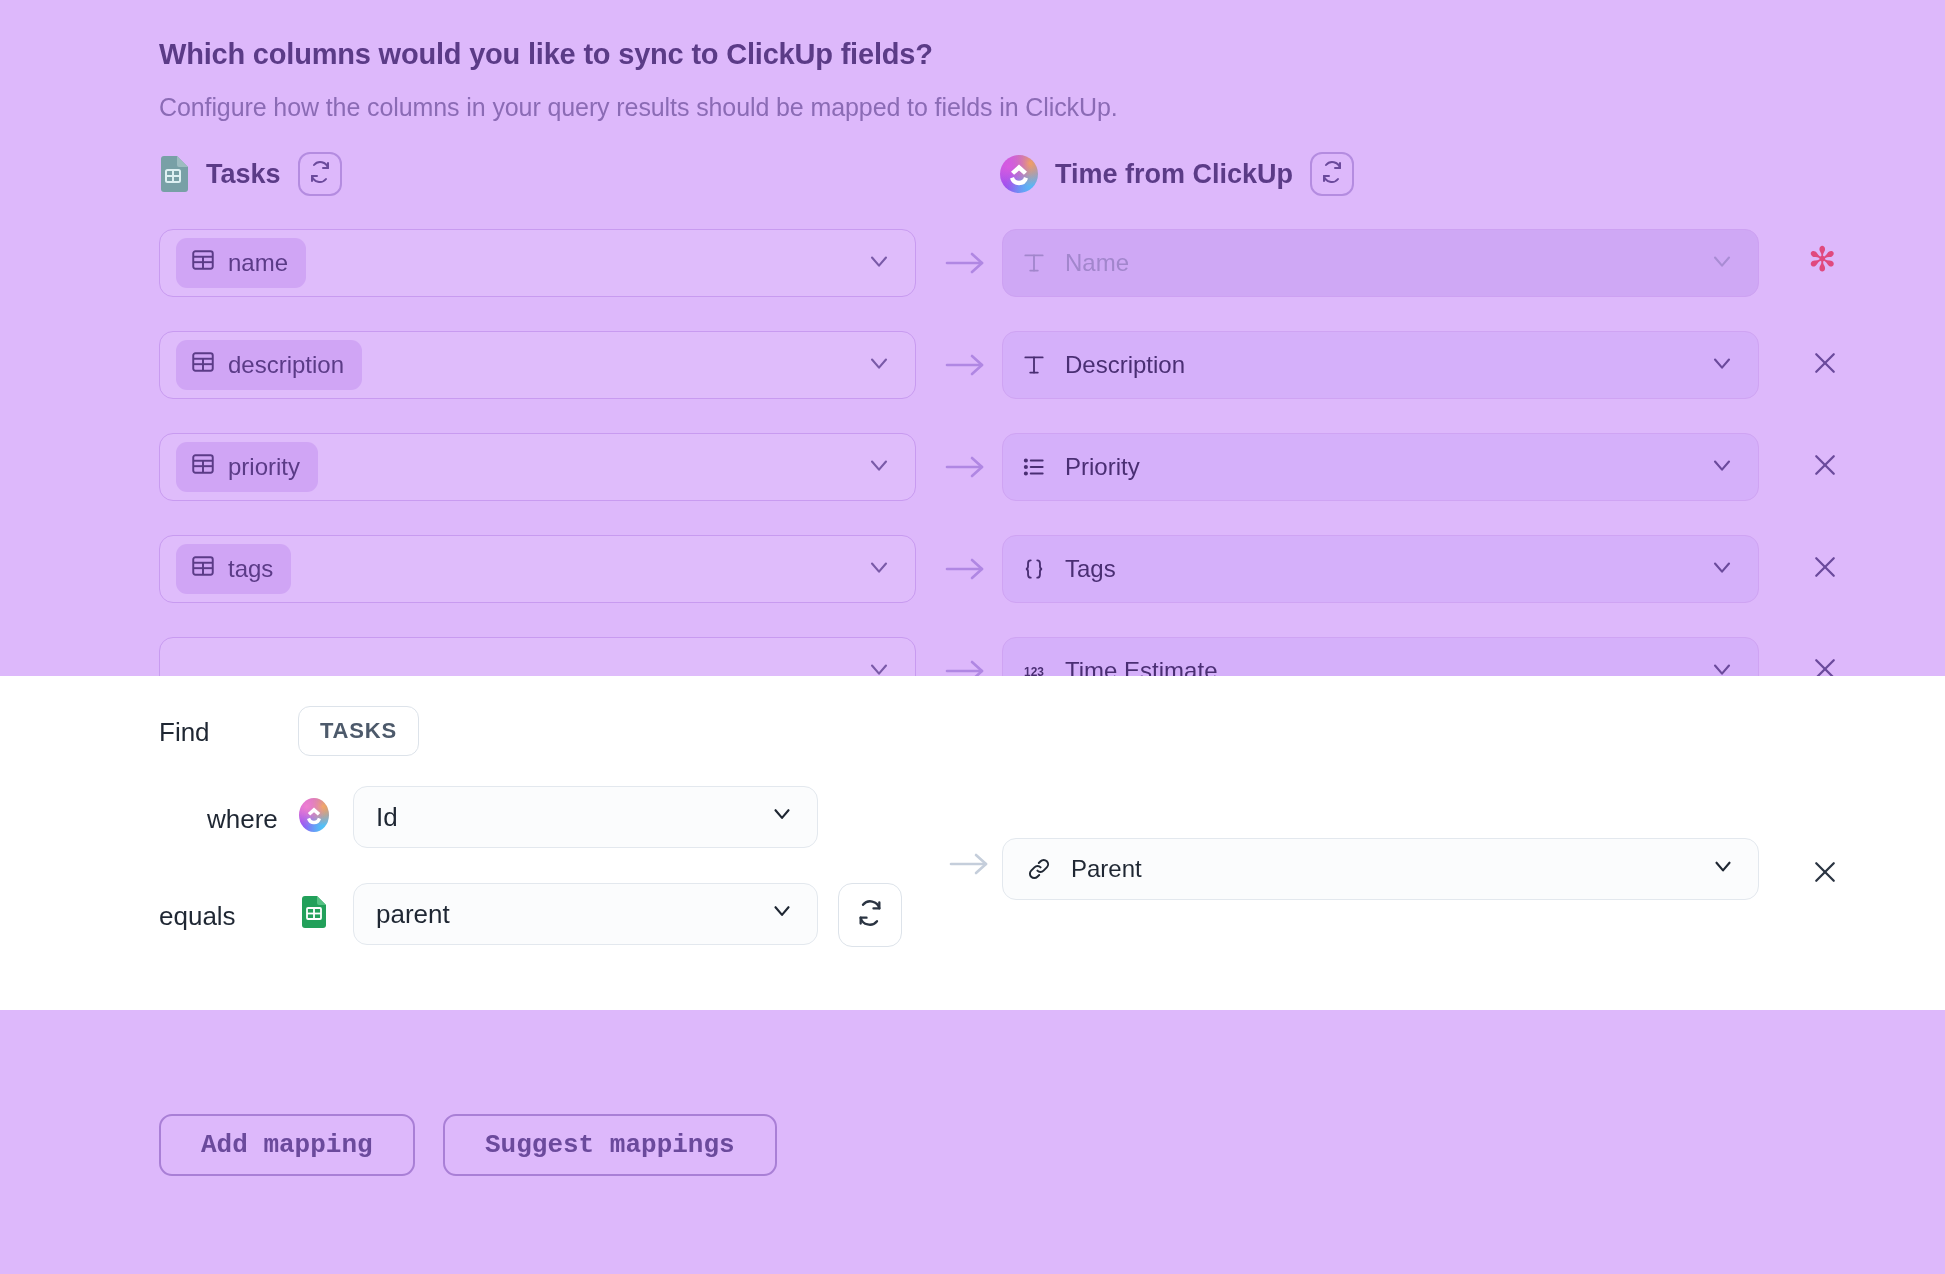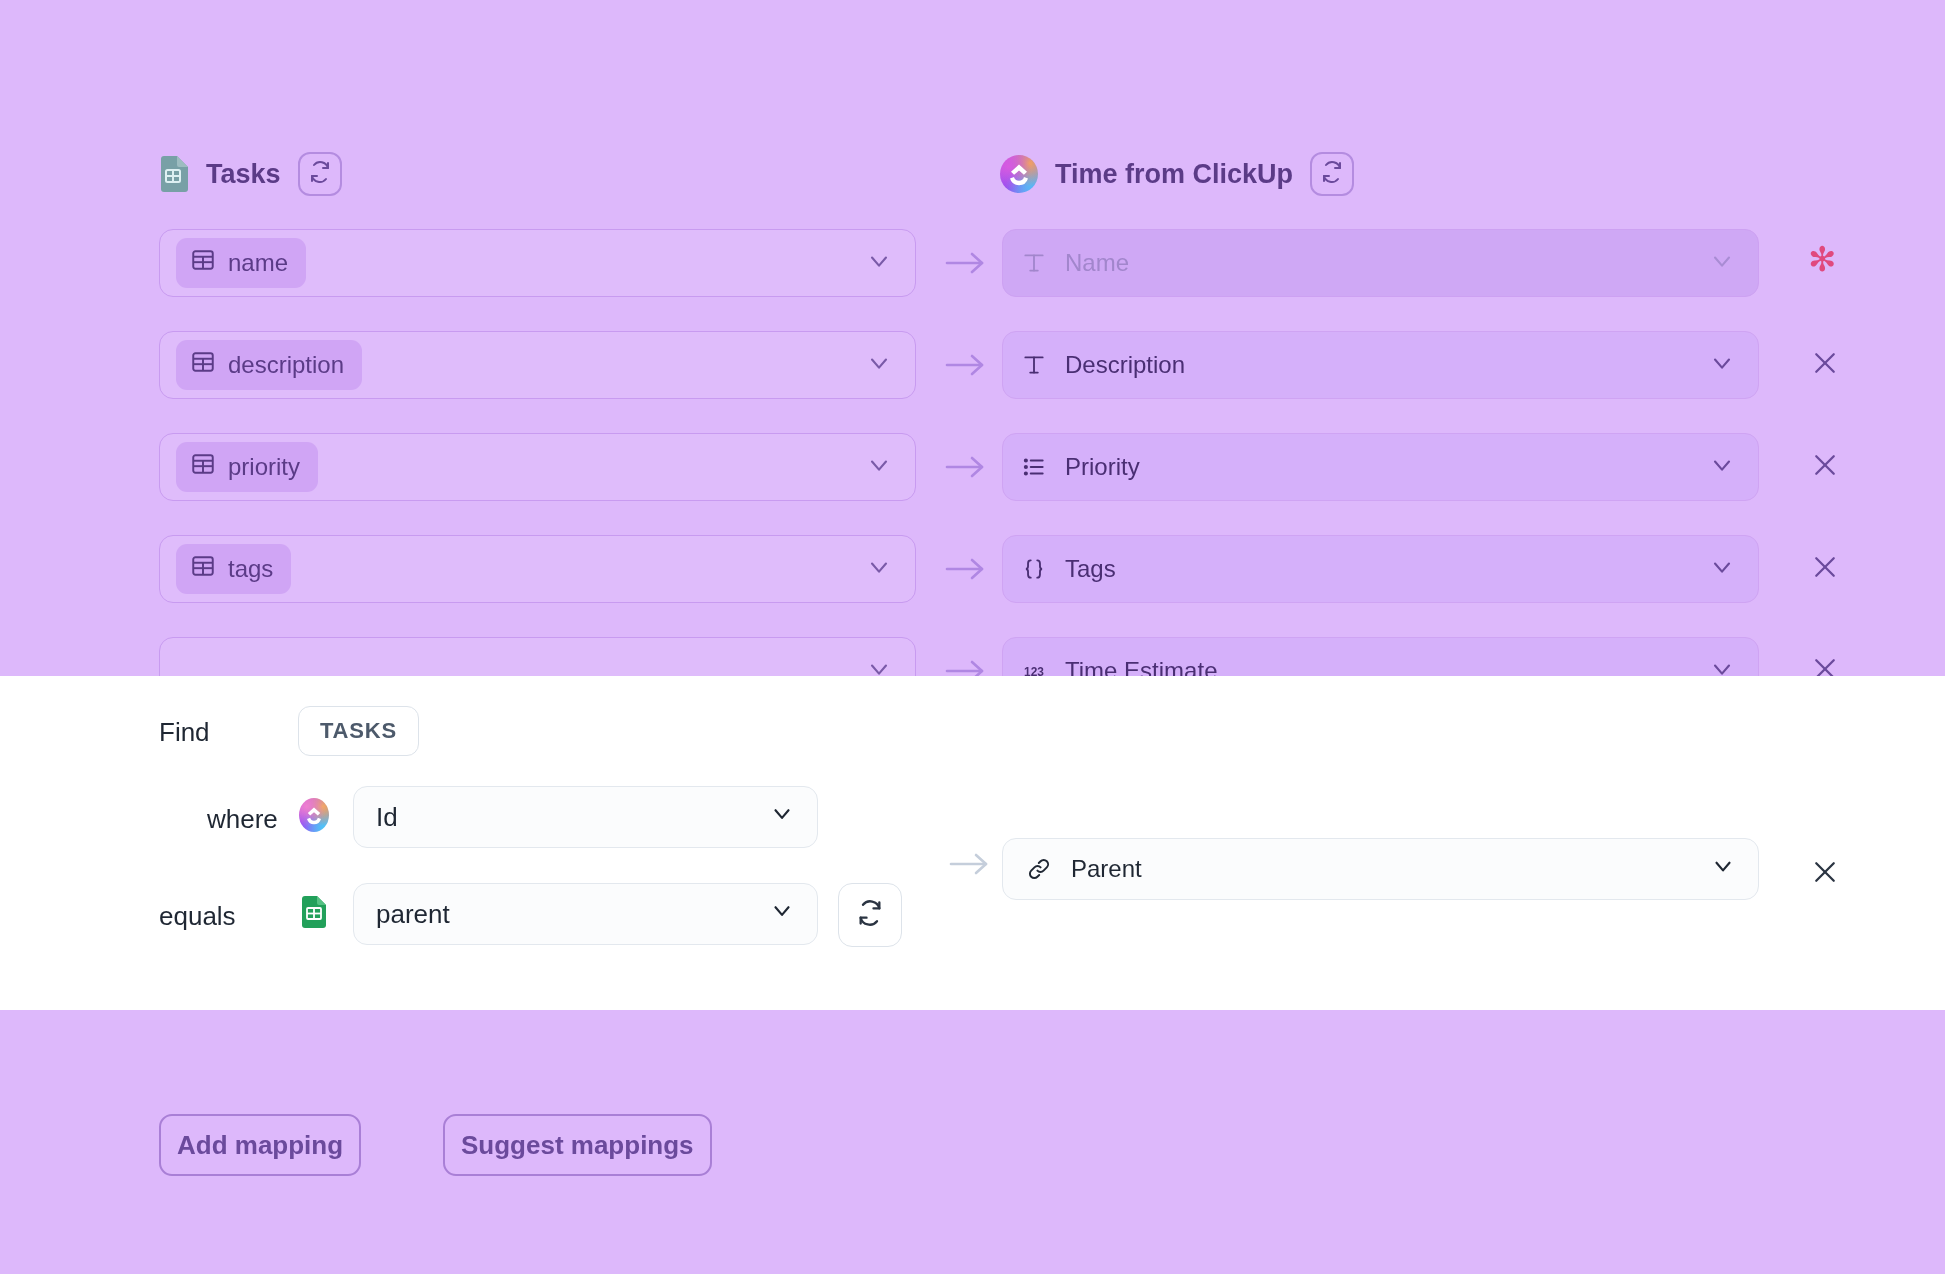--- a/index.html
+++ b/index.html
@@ -288,33 +288,35 @@
   }
 
   .ghost-btn {
     position: absolute;
     height: 62px;
     border: 2px solid #a97fd6;
     border-radius: 13px;
     background: transparent;
     display: flex;
     align-items: center;
-    padding: 0 16px;
+    padding: 0 40px;
     font-size: 26px;
     font-weight: bold;
     color: #6b4a9c;
     cursor: pointer;
-    font-family: Liberation Sans, sans-serif;
+    font-family: Liberation Mono, monospace;
   }
 </style>
 </head>
 <body>
 
 <div class="purple-top">
 
+  <div class="heading">Which columns would you like to sync to ClickUp fields?</div>
+  <div class="subheading">Configure how the columns in your query results should be mapped to fields in ClickUp.</div>
 
   <div class="col-header left">
     <span class="sheet-doc-icon">
       <svg width="30" height="36" viewBox="0 0 30 36">
         <path d="M2 3a3 3 0 0 1 3-3h13l11 11v22a3 3 0 0 1-3 3H5a3 3 0 0 1-3-3z" fill="#78a0a6"></path>
         <path d="M18 0l11 11H20a2 2 0 0 1-2-2z" fill="#9dbcc0"></path>
         <rect x="7" y="14" width="14" height="12" rx="1.5" fill="none" stroke="#ddf0f2" stroke-width="2"></rect>
         <line x1="14" y1="14" x2="14" y2="26" stroke="#ddf0f2" stroke-width="2"></line>
         <line x1="7" y1="20" x2="21" y2="20" stroke="#ddf0f2" stroke-width="2"></line>
       </svg>

